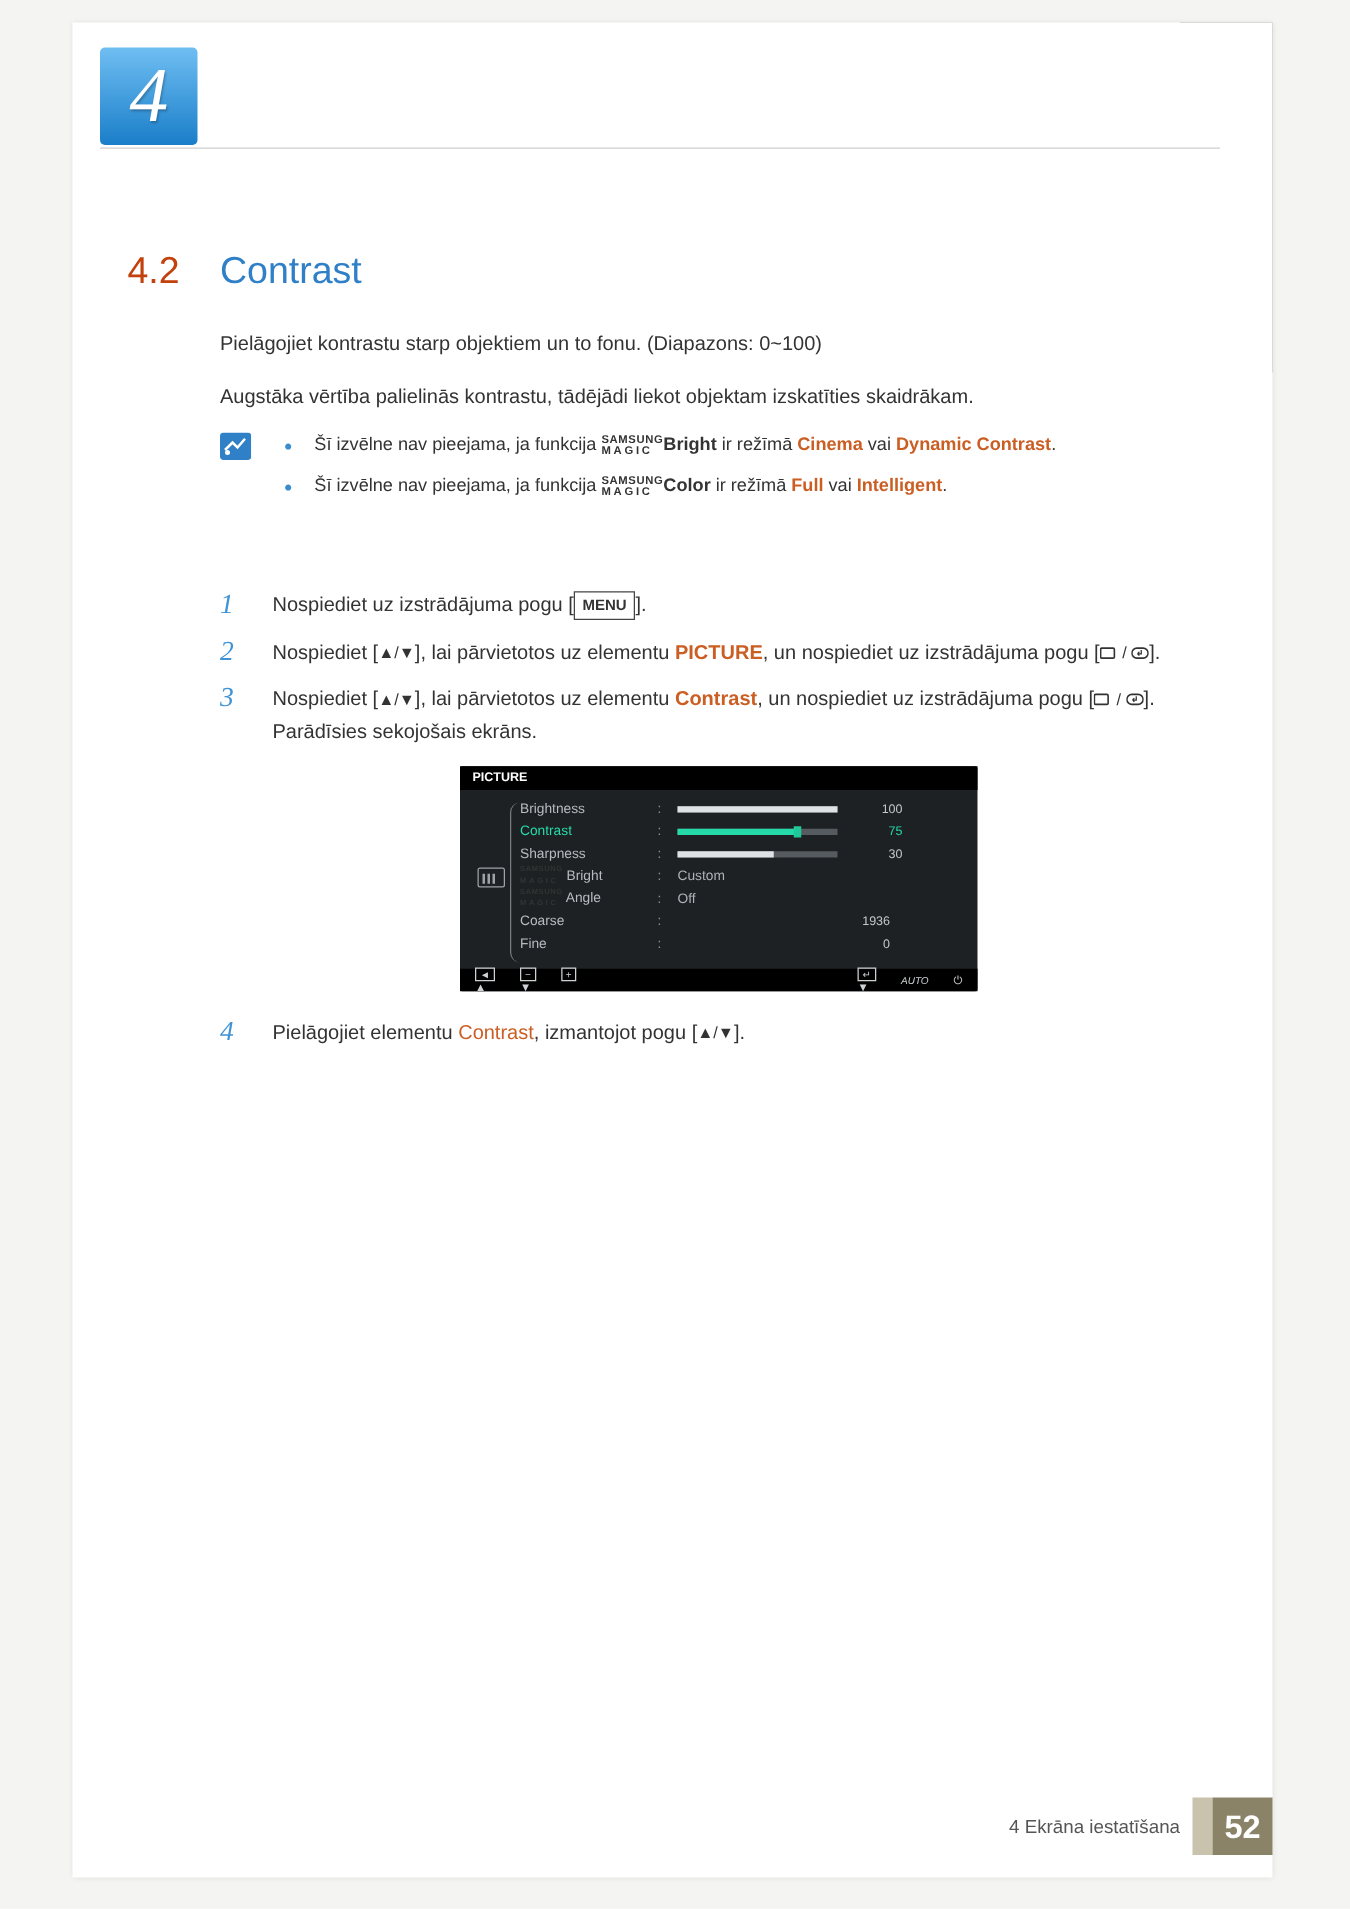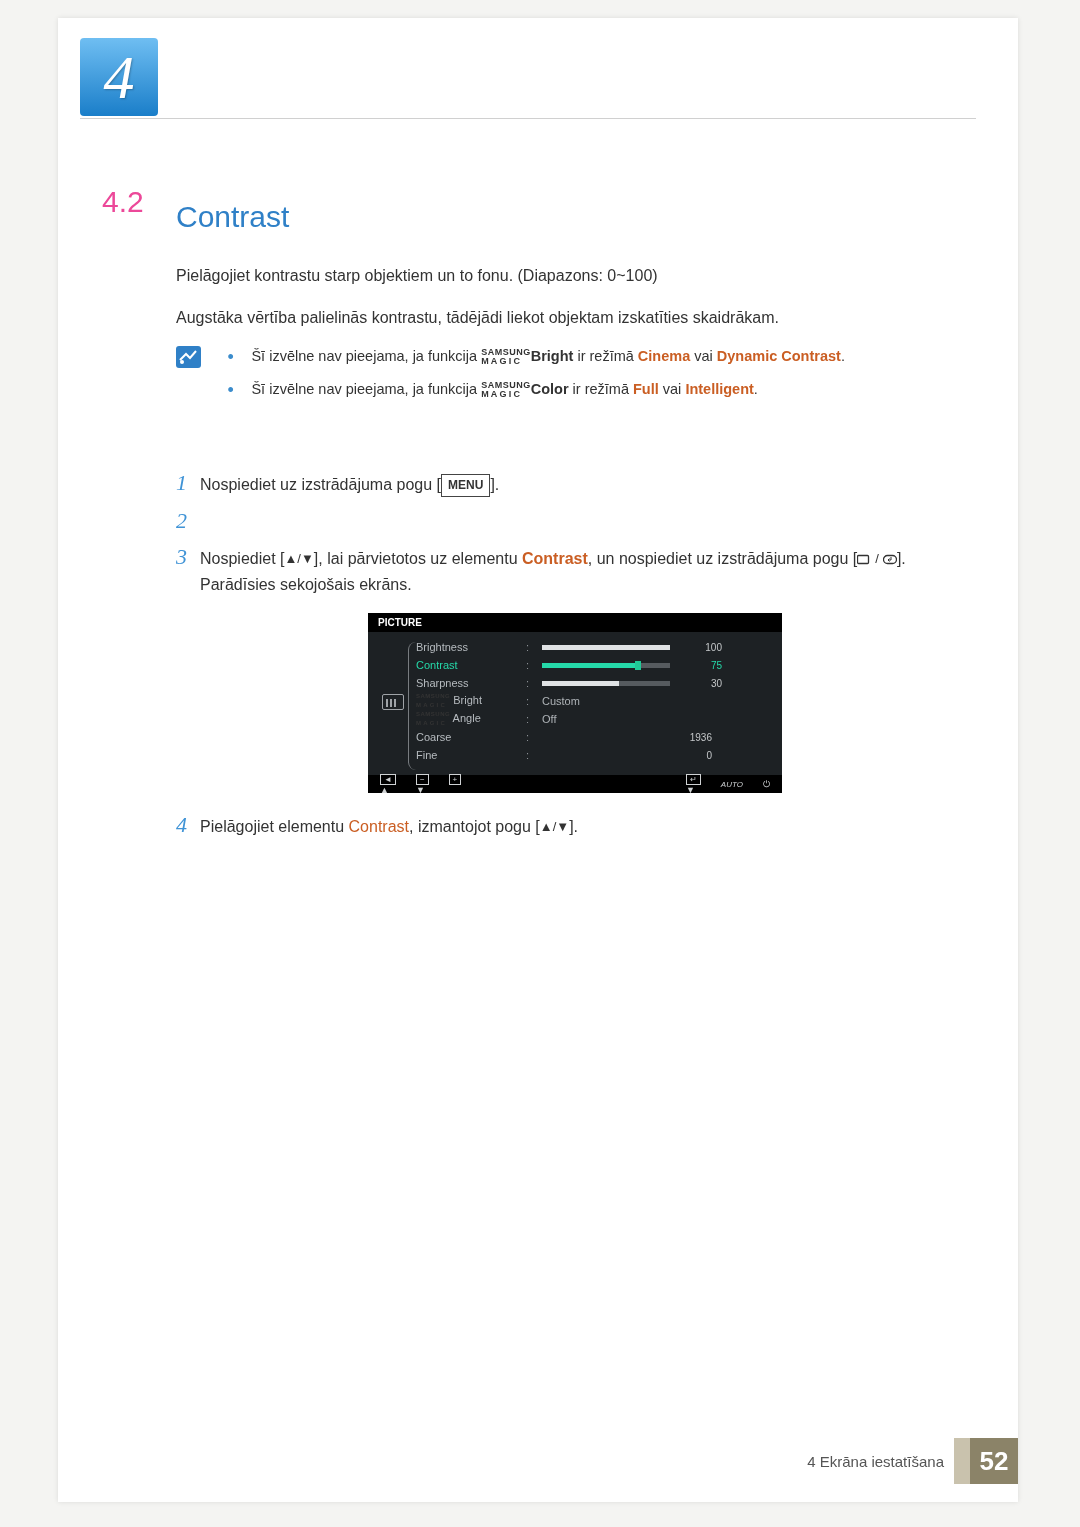--- a/index.html
+++ b/index.html
@@ -58,24 +58,24 @@
   .header-rule {
     position: absolute;
     top: 100px;
     left: 22px;
     width: 896px;
     border: none;
     border-top: 1px solid #d0d0d0;
   }
   .section-num {
     position: absolute;
-    top: 167px;
+    top: 182px;
     left: 44px;
     font-size: 30px;
-    color: #ec4899;
+    color: #c2410c;
     font-weight: 400;
   }
   .section-title {
     position: absolute;
     top: 182px;
     left: 118px;
     font-size: 30px;
     color: #2f80c7;
   }
   .intro {
@@ -157,20 +157,21 @@
     color: #3f93d6;
     width: 24px;
     flex-shrink:0;
     line-height:1.2;
   }
   .step-body {
     font-size: 16px;
     line-height: 1.6;
     color:#333;
     padding-top:2px;
+    margin-left:18px;
   }
   .menu-box {
     display:inline-block;
     border:1px solid #444;
     padding:1px 6px;
     font-size:12px;
     font-weight:bold;
     vertical-align:middle;
   }
   .btn-icons {
@@ -303,20 +304,28 @@
 
   <div class="steps">
     <div class="step">
       <div class="step-num">1</div>
       <div class="step-body">
         <span>Nospiediet uz izstrādājuma pogu [</span><span class="menu-box">MENU</span><span>].</span>
       </div>
     </div>
     <div class="step">
       <div class="step-num">2</div>
+      <div class="step-body">
+        <span>Nospiediet [</span><span class="btn-icons">▲/▼</span><span>], lai pārvietotos uz elementu </span><b class="kw">PICTURE</b><span>, un nospiediet uz izstrādājuma pogu [</span><span class="btn-icons"><svg width="14" height="11" viewBox="0 0 14 11">
+              <rect x="0.5" y="1.5" width="11" height="8" rx="1" fill="none" stroke="#333" stroke-width="1.3"></rect>
+            </svg>/<svg width="14" height="11" viewBox="0 0 14 11">
+              <rect x="0.5" y="1.5" width="13" height="8" rx="4" fill="none" stroke="#333" stroke-width="1.3"></rect>
+              <path d="M8 3 v3 h-3 m0 0 l1.5 -1.5 M5 6 l1.5 1.5" stroke="#333" stroke-width="1" fill="none"></path>
+            </svg></span><span>].</span>
+      </div>
     </div>
     <div class="step">
       <div class="step-num">3</div>
       <div class="step-body">
         <span>Nospiediet [</span><span class="btn-icons">▲/▼</span><span>], lai pārvietotos uz elementu </span><b class="kw">Contrast</b><span>, un nospiediet uz izstrādājuma pogu [</span><span class="btn-icons"><svg width="14" height="11" viewBox="0 0 14 11">
               <rect x="0.5" y="1.5" width="11" height="8" rx="1" fill="none" stroke="#333" stroke-width="1.3"></rect>
             </svg>/<svg width="14" height="11" viewBox="0 0 14 11">
               <rect x="0.5" y="1.5" width="13" height="8" rx="4" fill="none" stroke="#333" stroke-width="1.3"></rect>
               <path d="M8 3 v3 h-3 m0 0 l1.5 -1.5 M5 6 l1.5 1.5" stroke="#333" stroke-width="1" fill="none"></path>
             </svg></span><span>]. Parādīsies sekojošais ekrāns.</span>

